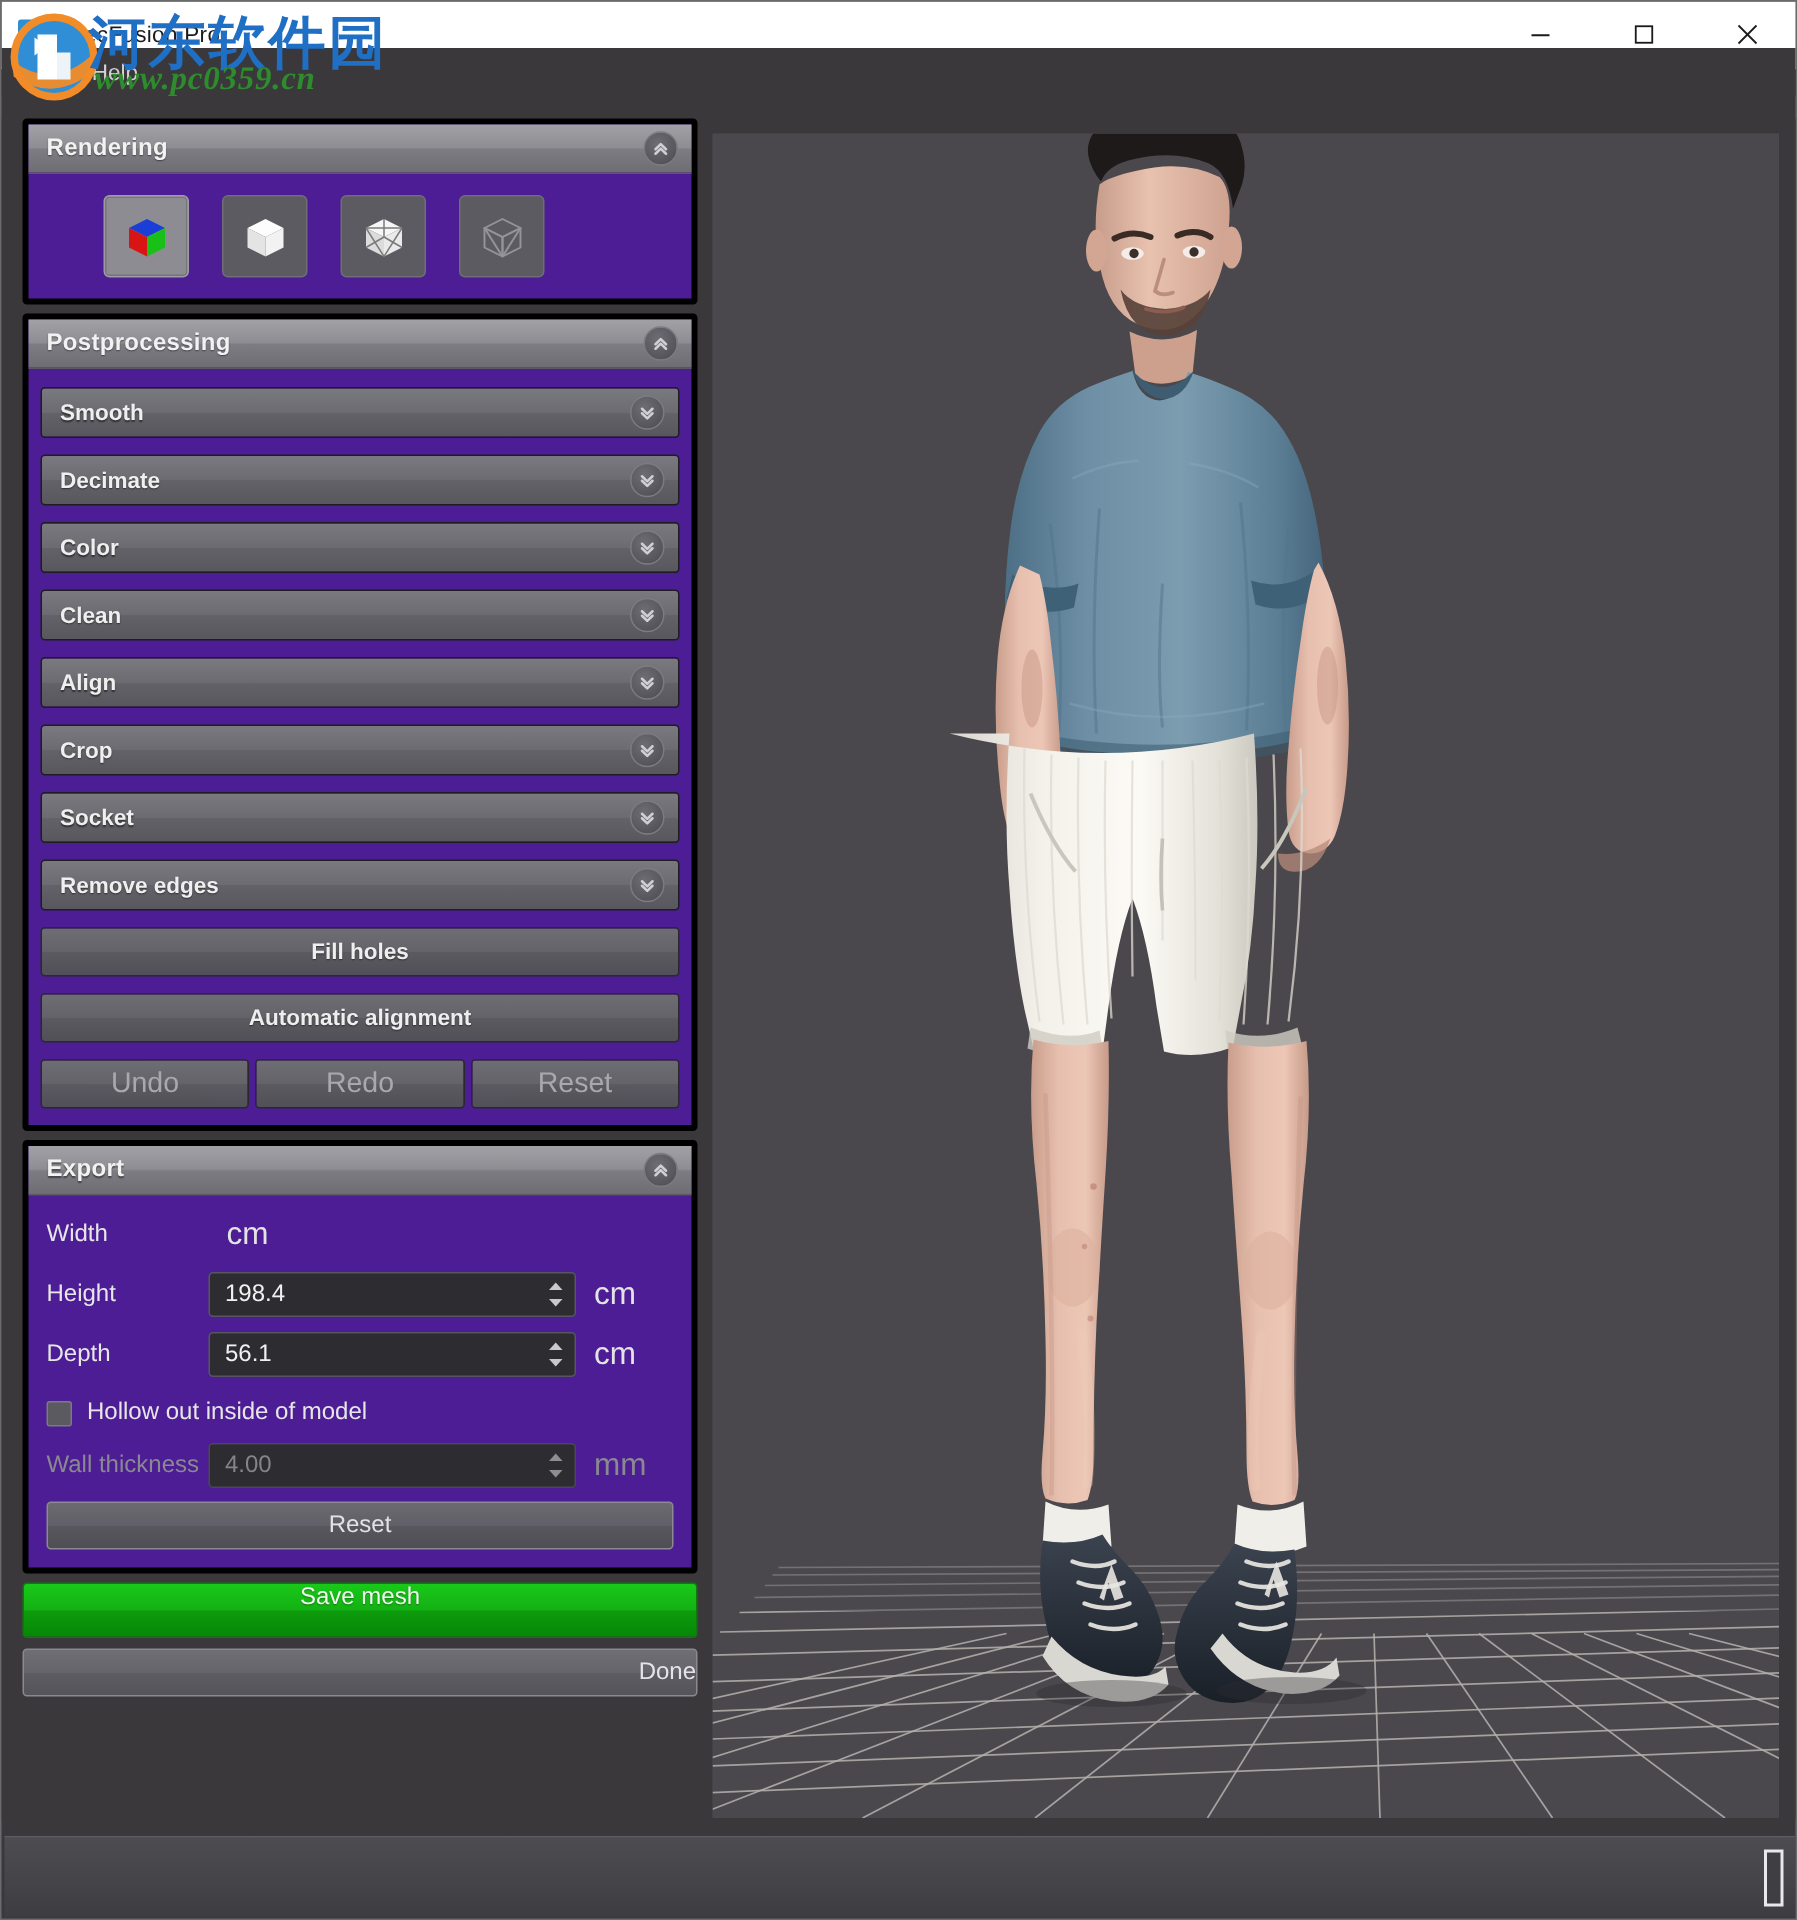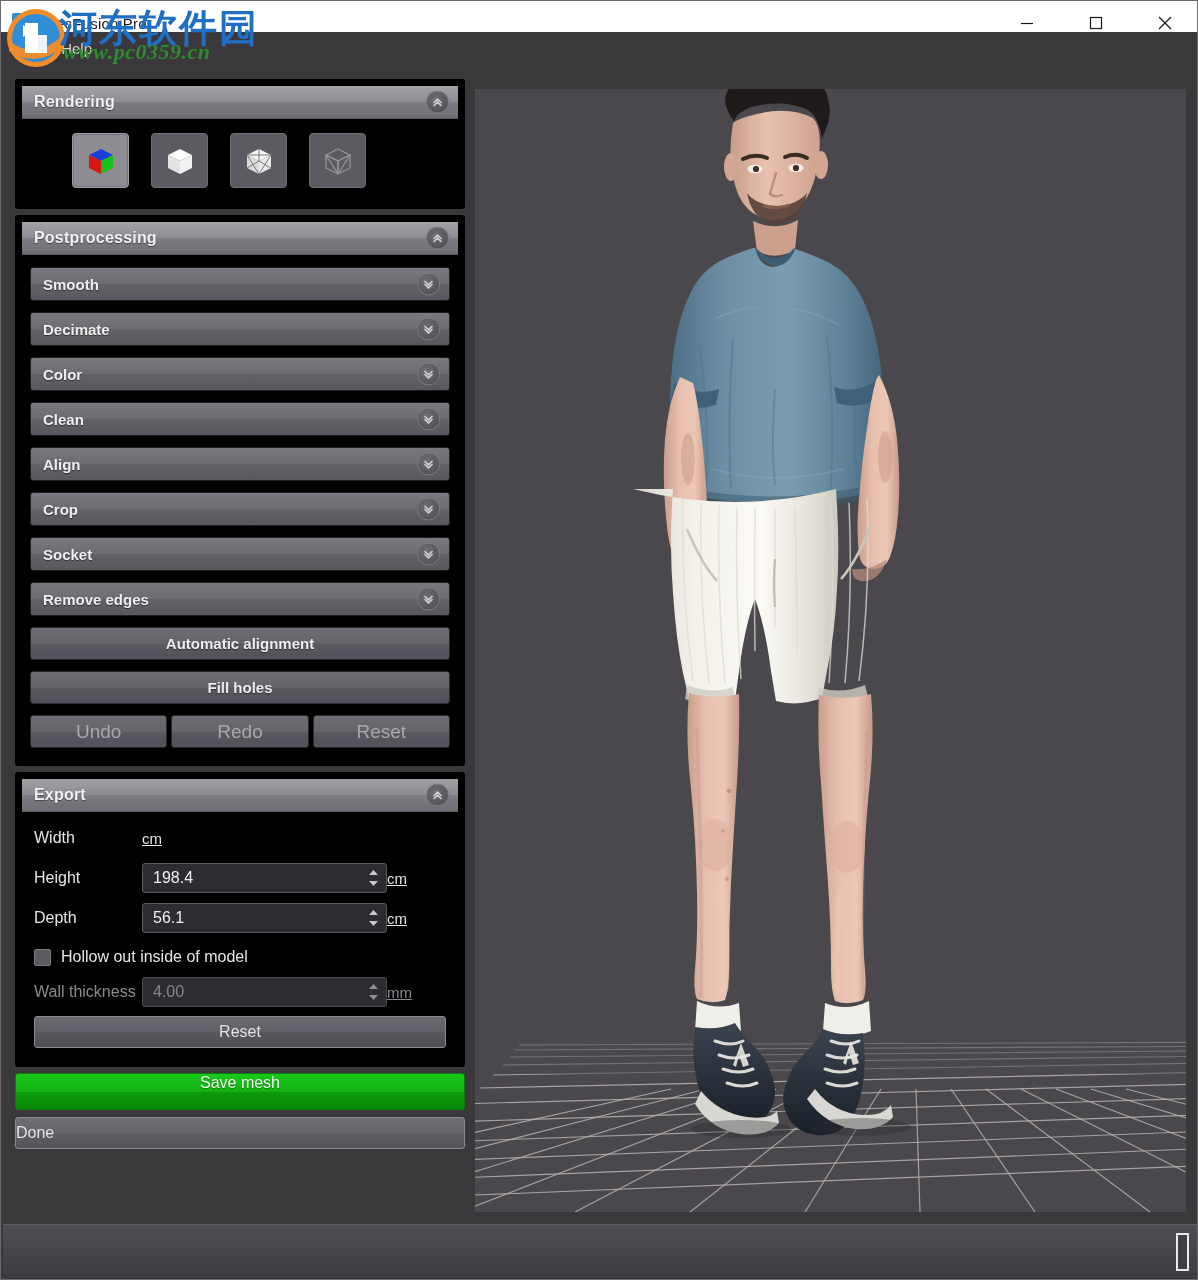--- a/index.html
+++ b/index.html
@@ -131,22 +131,22 @@
 
   
   #left-panel {
     position: absolute;
     left: 14px; top: 0;
     width: 450px;
     height: 1134px;
   }
 
   .group-box {
-    background: #000000;
-    border: 7px solid #000000;
+    background: #4c1d95;
+    border: 4px solid #000000;
     border-radius: 3px;
     box-sizing: border-box;
     margin-bottom: 6px;
   }
   .group-header {
     position: relative;
     height: 33px;
     background: linear-gradient(to bottom, #a2a1a6 0%, #8e8d93 48%, #7d7c82 52%, #6e6d74 100%);
     border-bottom: 1px solid #5a595f;
     display: flex;
@@ -288,23 +288,23 @@
   .spin-value.disabled { color: #85848a; }
   .spin-arrows {
     position: absolute;
     right: 7px; top: 50%;
     transform: translateY(-50%);
     display: flex;
     flex-direction: column;
     gap: 4px;
   }
   .unit {
-    font-size: 15px;
+    margin-left: 12px;
+    font-size: 21px;
     color: #e3e3e3;
-    text-decoration: underline;
   }
   .unit.disabled { color: #8a898f; }
   #check-row {
     display: flex;
     align-items: center;
     height: 30px;
     margin-bottom: 4px;
   }
   #hollow-checkbox {
     width: 17px; height: 17px;
@@ -350,21 +350,21 @@
     color: #f0f9f0;
     text-shadow: 0 1px 1px rgba(0,0,0,.35);
   }
   #done-btn {
     height: 32px;
     border: 1px solid #8a8990;
     border-radius: 3px;
     background: linear-gradient(to bottom, #6f6e75 0%, #66656c 50%, #5d5c63 51%, #55545b 100%);
     display: flex;
     align-items: center;
-    justify-content: flex-start;
+    justify-content: flex-end;
     box-sizing: border-box;
   }
   #done-btn .lbl {
     font-size: 16px;
     color: #e4e3e8;
   }
 
   
   #viewport {
     position: absolute;
@@ -603,25 +603,25 @@
             <span class="sub-bar-title">Remove edges</span>
             <span class="chev-btn">
               <svg width="13" height="13" viewBox="0 0 13 13">
                 <polyline points="3,4 6.5,7.4 10,4" fill="none" stroke="#cfcfd4" stroke-width="1.7" stroke-linecap="round" stroke-linejoin="round"></polyline>
                 <polyline points="3,7 6.5,10.4 10,7" fill="none" stroke="#cfcfd4" stroke-width="1.7" stroke-linecap="round" stroke-linejoin="round"></polyline>
               </svg>
             </span>
           </div>
 
           <div class="act-btn">
+            <span class="lbl">Fill holes</span>
+          </div>
+
+          <div class="act-btn">
             <span class="lbl">Automatic alignment</span>
-          </div>
-
-          <div class="act-btn">
-            <span class="lbl">Fill holes</span>
           </div>
 
           <div id="undo-row">
             <div class="act-btn">
               <span class="lbl">Undo</span>
             </div>
             <div class="act-btn">
               <span class="lbl">Redo</span>
             </div>
             <div class="act-btn">

